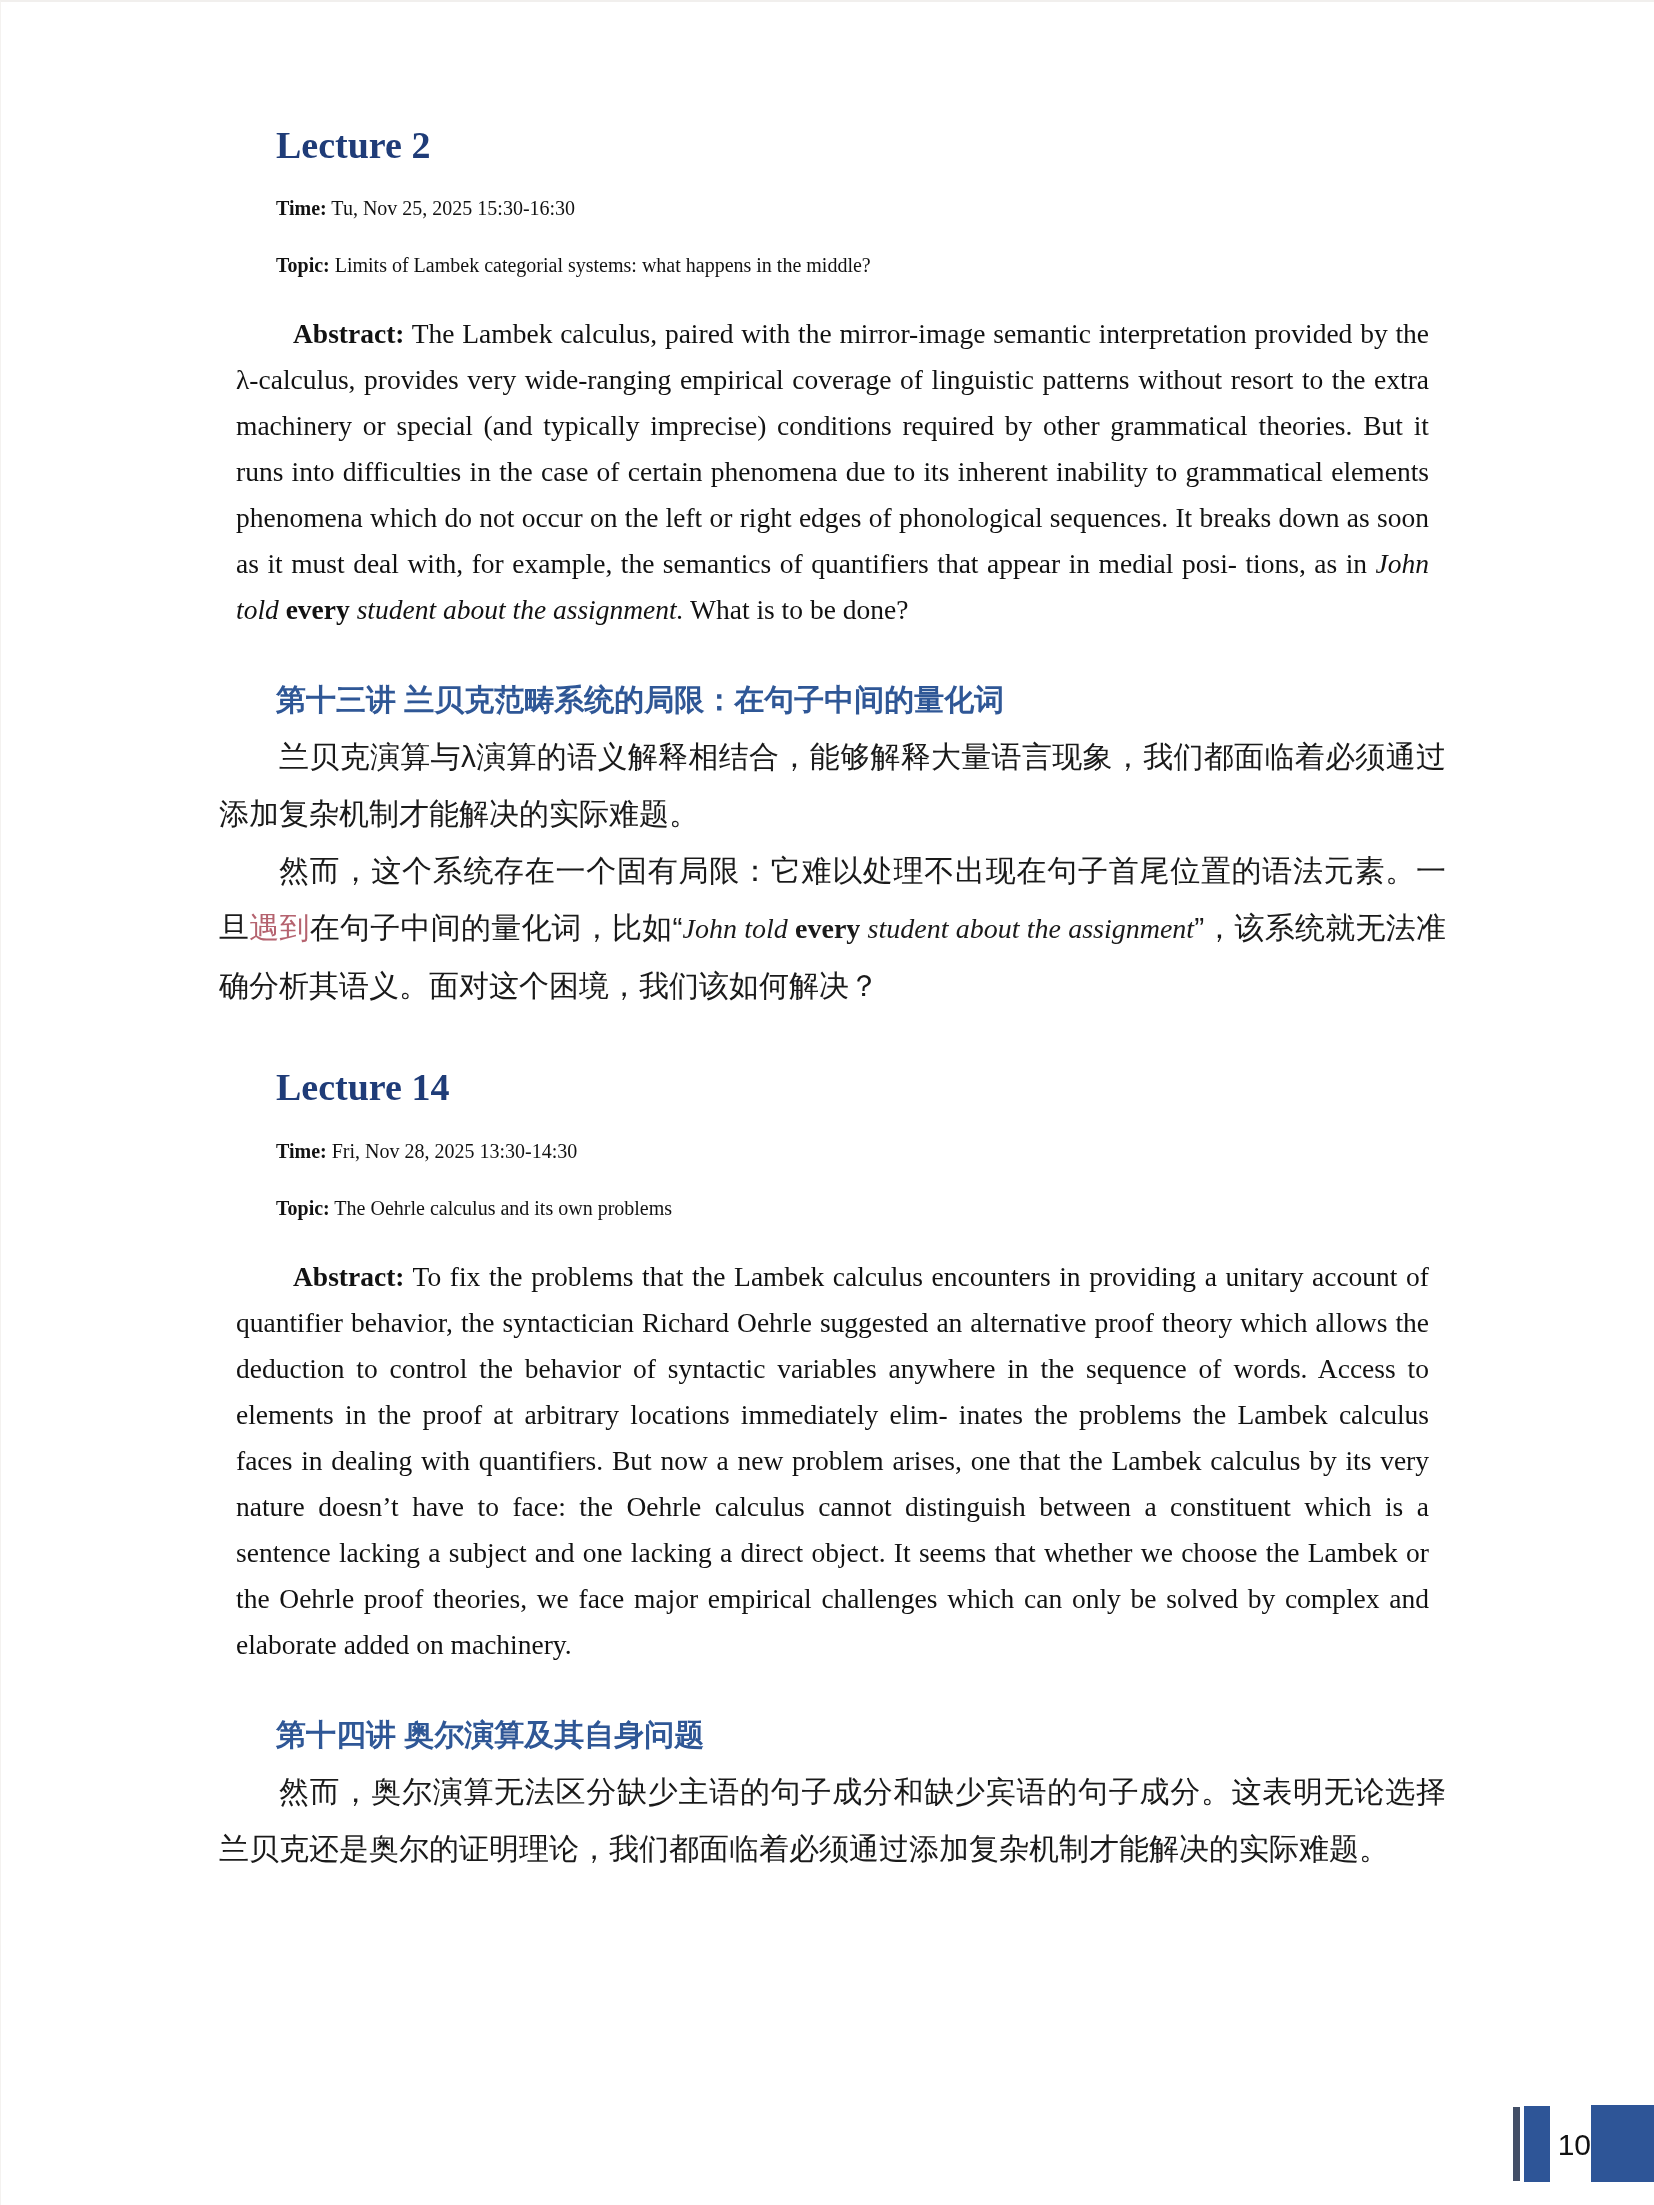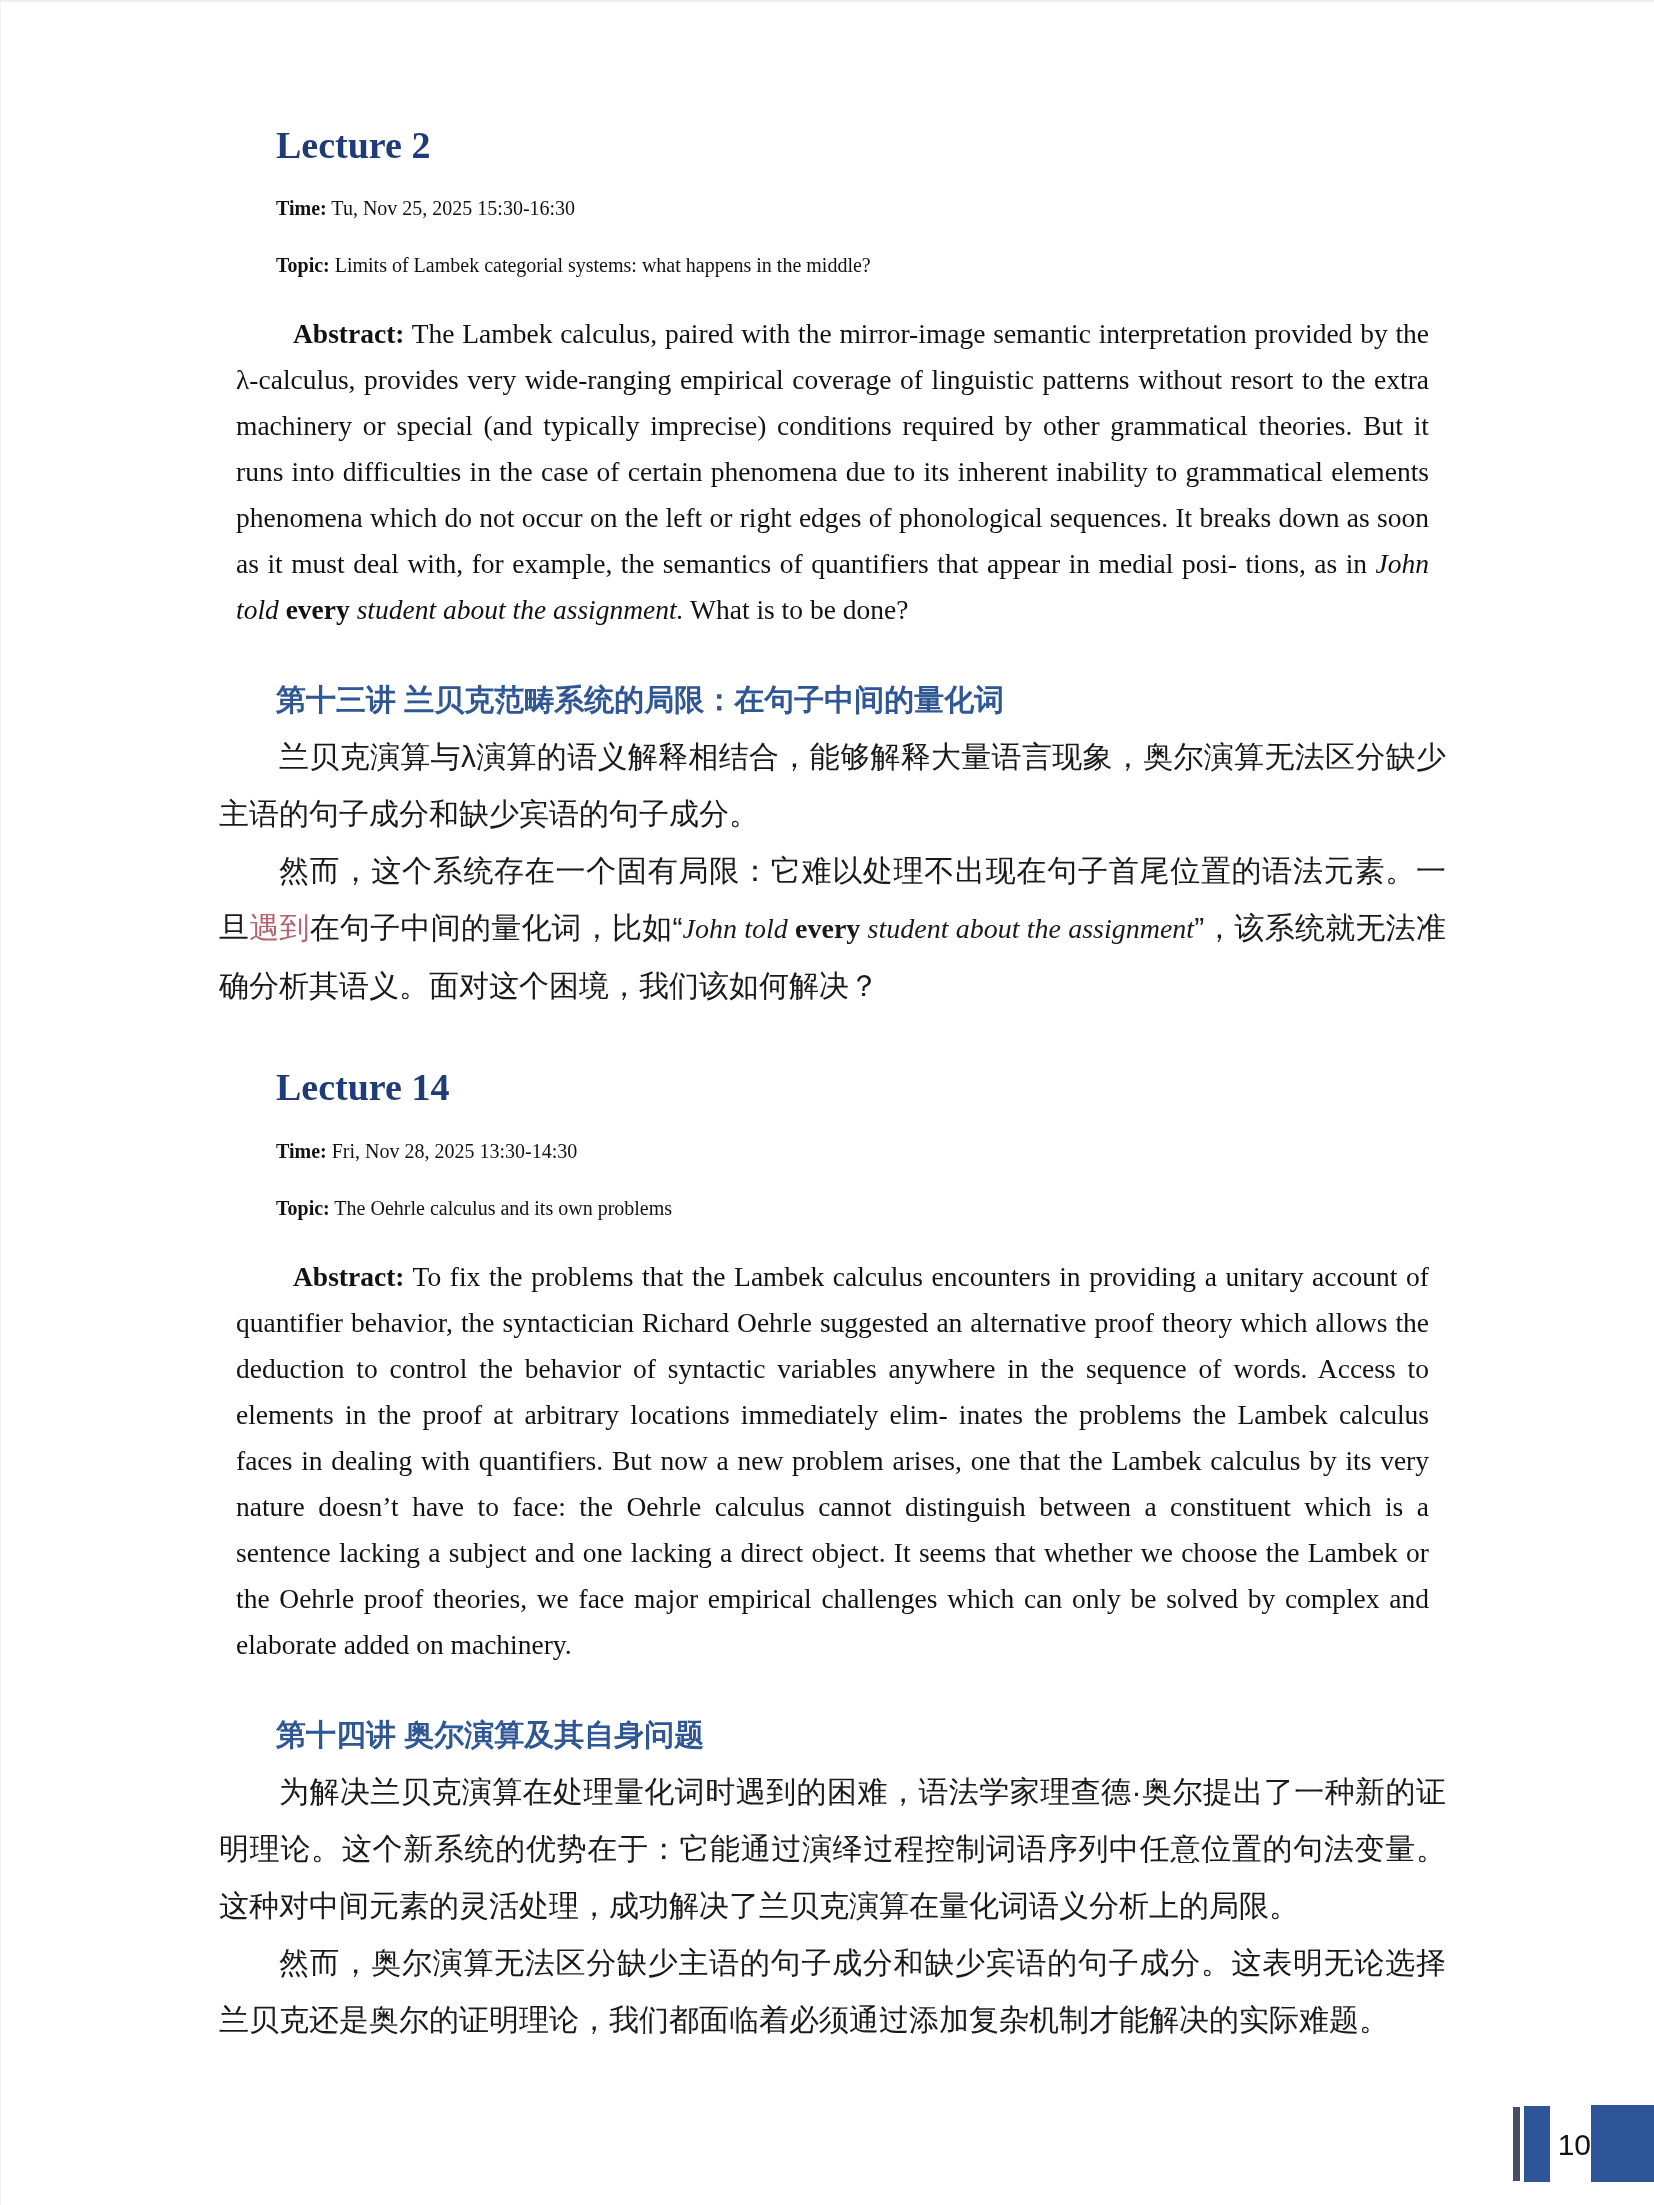--- a/index.html
+++ b/index.html
@@ -83,34 +83,33 @@
 
     <section>
       <h2 class="lec-title">Lecture 2</h2>
       <p class="meta"><b>Time:</b><span> Tu, Nov 25, 2025 15:30-16:30</span></p>
       <p class="meta"><b>Topic:</b><span> Limits of Lambek categorial systems: what happens in the middle?</span></p>
       <p class="para-en"><b>Abstract:</b><span> The Lambek calculus, paired with the mirror-image semantic interpretation provided by the λ-calculus, provides very wide-ranging empirical coverage of linguistic patterns without resort to the extra machinery or special (and typically imprecise) conditions required by other grammatical theories. But it runs into difficulties in the case of certain phenomena due to its inherent inability to grammatical elements phenomena which do not occur on the left or right edges of phonological sequences.  It breaks down as soon as it must deal with, for example, the semantics of quantifiers that appear in medial posi- tions, as in </span><i>John told </i><b>every</b><i> student about the assignment.</i><span> What is to be done?</span></p>
     </section>
 
     <section>
       <h3 class="cn-heading">第十三讲 兰贝克范畴系统的局限：在句子中间的量化词</h3>
-      <p class="para-cn">兰贝克演算与λ演算的语义解释相结合，能够解释大量语言现象，奥尔演算无法区分缺少主语的句子成分和缺少宾语的句子成分。</p>
+      <p class="para-cn">兰贝克演算与λ演算的语义解释相结合，能够解释大量语言现象，我们都面临着必须通过添加复杂机制才能解决的实际难题。</p>
       <p class="para-cn"><span>然而，这个系统存在一个固有局限：它难以处理不出现在句子首尾位置的语法元素。一旦</span><span class="highlight-rose">遇到</span><span>在句子中间的量化词，比如“</span><i class="q-serif">John told </i><b class="q-serif">every</b><i class="q-serif"> student about the assignment</i><span>”，该系统就无法准确分析其语义。面对这个困境，我们该如何解决？</span></p>
     </section>
 
     <section>
       <h2 class="lec-title mt-lec">Lecture 14</h2>
       <p class="meta"><b>Time:</b><span> Fri, Nov 28, 2025 13:30-14:30</span></p>
       <p class="meta"><b>Topic:</b><span> The Oehrle calculus and its own problems</span></p>
       <p class="para-en"><b>Abstract:</b><span> To fix the problems that the Lambek calculus encounters in providing a unitary account of quantifier behavior, the syntactician Richard Oehrle suggested an alternative proof theory which allows the deduction to control the behavior of syntactic variables anywhere in the sequence of words. Access to elements in the proof at arbitrary locations immediately elim- inates the problems the Lambek calculus faces in dealing with quantifiers. But now a new problem arises, one that the Lambek calculus by its very nature doesn’t have to face: the Oehrle calculus cannot distinguish between a constituent which is a sentence lacking a subject and one lacking a direct object. It seems that whether we choose the Lambek or the Oehrle proof theories, we face major empirical challenges which can only be solved by complex and elaborate added on machinery.</span></p>
     </section>
 
     <section>
       <h3 class="cn-heading">第十四讲 奥尔演算及其自身问题</h3>
-      <p class="para-cn">为解决兰贝克演算在处理量化词时遇到的困难，语法学家理查德·奥尔提出了一种新的证明理论。这个新系统的优势在于：它能通过演绎过程控制词语序列中任意位置的句法变量。这种对中间元素的灵活处理，成功解决了兰贝克演算在量化词语义分析上的局限。</p>
       <p class="para-cn">然而，奥尔演算无法区分缺少主语的句子成分和缺少宾语的句子成分。这表明无论选择兰贝克还是奥尔的证明理论，我们都面临着必须通过添加复杂机制才能解决的实际难题。</p>
     </section>
 
   </div>
 
   <div class="footer-marks">
     <div class="bar-thin"></div>
     <div class="bar-thick"></div>
     <div class="page-num">10</div>
     <div class="bar-rect"></div>

